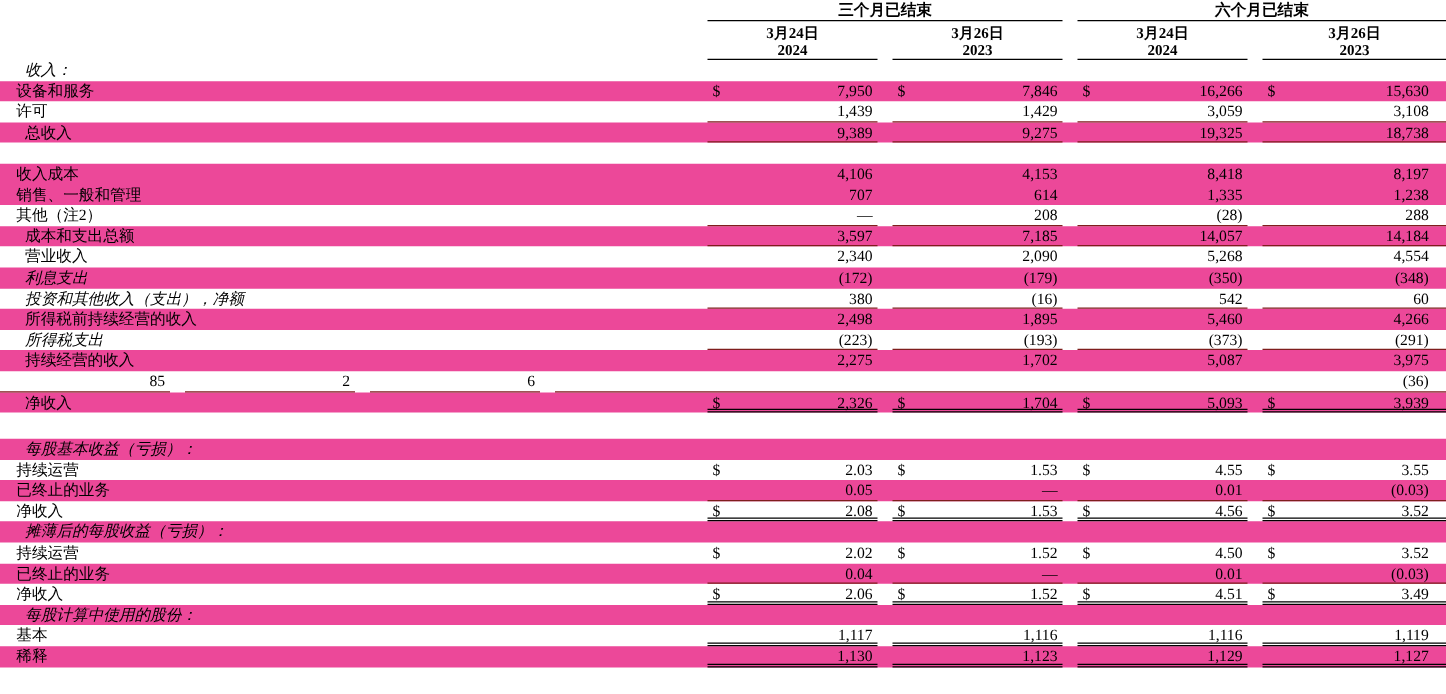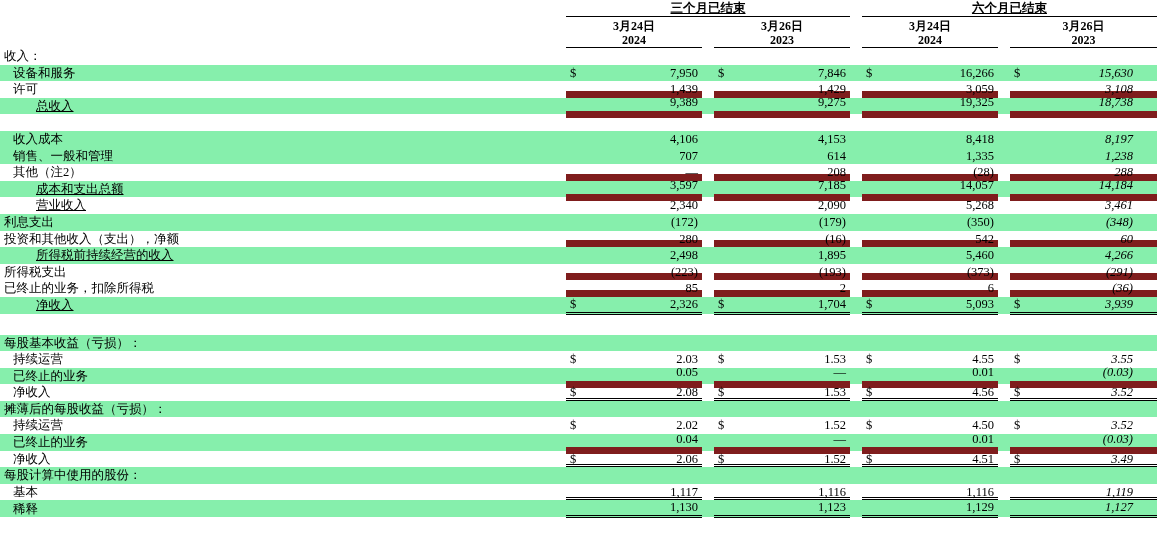--- a/index.html
+++ b/index.html
@@ -2,41 +2,41 @@
 <html><head>
 <meta charset="utf-8">
 <style>
   * { margin:0; padding:0; box-sizing:border-box; }
   html,body { width:1157px; height:555px; background:#ffffff; overflow:hidden; }
   body { font-family:"Liberation Serif","DejaVu Serif",serif; font-size:12.5px; color:#000; }
 
   .sheet { width:1157px; height:555px; }
 
   
-  .hr1 { display:flex; height:17px; line-height:17px;text-decoration:underline; }
+  .hr1 { display:flex; height:17px; line-height:17px; }
   .hr1 .pspan { width:284px; text-align:center; font-weight:bold; border-bottom:1px solid #000; }
   .hr1 .pspan.last { flex:1; }
   .hr2 { display:flex; height:31px; }
   .dcell { width:136px; text-align:center; font-weight:bold; font-size:12px;
            line-height:13.5px; padding-top:3px; border-bottom:1px solid #000; }
   .dcell.last { flex:1; }
 
   
   .trow { display:flex; height:16.6px; line-height:16.4px; }
-  .trow.shade { background:#86efac;align-items:center; }
+  .trow.shade { background:#ec4899; }
   .trow.sp { height:21px; }
   .lbl { width:566px; white-space:nowrap; overflow:hidden; }
-  .ind0 { padding-left:4px; } .ind1 { padding-left:13px; } .ind2 { padding-left:36px;text-decoration:underline; }
+  .ind0 { padding-left:20px;font-style:italic; } .ind1 { padding-left:13px; } .ind2 { padding-left:20px; }
   .grp { width:136px; display:flex; }
   .grp.last { flex:1; }
   .dollar { width:18px; padding-left:4px; }
   .val { flex:1; text-align:right; padding-right:4px; }
-  .grp.last .val { padding-right:24px;font-style:italic; }
+  .grp.last .val { padding-right:14px; }
   .ggap { width:12px; }
-  .b-single { border-bottom:7px solid #7f1d1d; }
+  .b-single { border-bottom:1px solid #7f1d1d; }
   .b-double { border-bottom:3px double #000; }
 </style>
 </head>
 <body>
 
 <div class="sheet">
 
   <div class="hr1">
     <div class="lbl"></div>
     <div class="pspan">三个月已结束</div>
@@ -277,21 +277,21 @@
           <span class="val">2,090</span>
         </div>
         <div class="ggap"></div>
         <div class="grp">
           <span class="dollar"></span>
           <span class="val">5,268</span>
         </div>
         <div class="ggap"></div>
         <div class="grp last">
           <span class="dollar"></span>
-          <span class="val">3,461</span>
+          <span class="val">4,554</span>
         </div>
       </div>
       <div class="trow shade">
         <div class="lbl ind0">利息支出</div>
         <div class="grp">
           <span class="dollar"></span>
           <span class="val">(172)</span>
         </div>
         <div class="ggap"></div>
         <div class="grp">
@@ -306,21 +306,21 @@
         <div class="ggap"></div>
         <div class="grp last">
           <span class="dollar"></span>
           <span class="val">(348)</span>
         </div>
       </div>
       <div class="trow">
         <div class="lbl ind0">投资和其他收入（支出），净额</div>
         <div class="grp b-single">
           <span class="dollar"></span>
-          <span class="val">280</span>
+          <span class="val">380</span>
         </div>
         <div class="ggap"></div>
         <div class="grp b-single">
           <span class="dollar"></span>
           <span class="val">(16)</span>
         </div>
         <div class="ggap"></div>
         <div class="grp b-single">
           <span class="dollar"></span>
           <span class="val">542</span>
@@ -368,22 +368,43 @@
         <div class="grp b-single">
           <span class="dollar"></span>
           <span class="val">(373)</span>
         </div>
         <div class="ggap"></div>
         <div class="grp last b-single">
           <span class="dollar"></span>
           <span class="val">(291)</span>
         </div>
       </div>
-      <div class="trow">
-        <div class="lbl ind0">已终止的业务，扣除所得税</div>
+      <div class="trow shade">
+        <div class="lbl ind2">持续经营的收入</div>
+        <div class="grp">
+          <span class="dollar"></span>
+          <span class="val">2,275</span>
+        </div>
+        <div class="ggap"></div>
+        <div class="grp">
+          <span class="dollar"></span>
+          <span class="val">1,702</span>
+        </div>
+        <div class="ggap"></div>
+        <div class="grp">
+          <span class="dollar"></span>
+          <span class="val">5,087</span>
+        </div>
+        <div class="ggap"></div>
+        <div class="grp last">
+          <span class="dollar"></span>
+          <span class="val">3,975</span>
+        </div>
+      </div>
+      <div class="trow">
         <div class="grp b-single">
           <span class="dollar"></span>
           <span class="val">85</span>
         </div>
         <div class="ggap"></div>
         <div class="grp b-single">
           <span class="dollar"></span>
           <span class="val">2</span>
         </div>
         <div class="ggap"></div>

